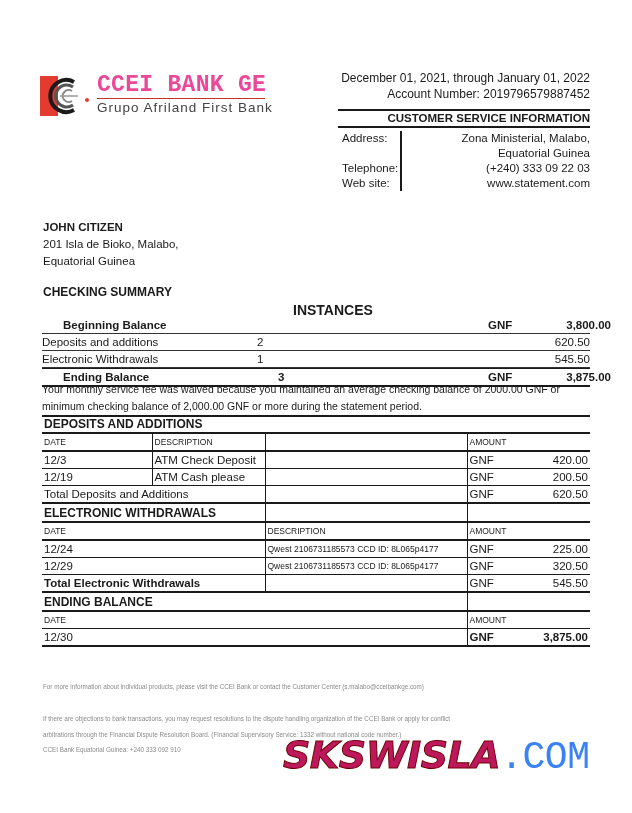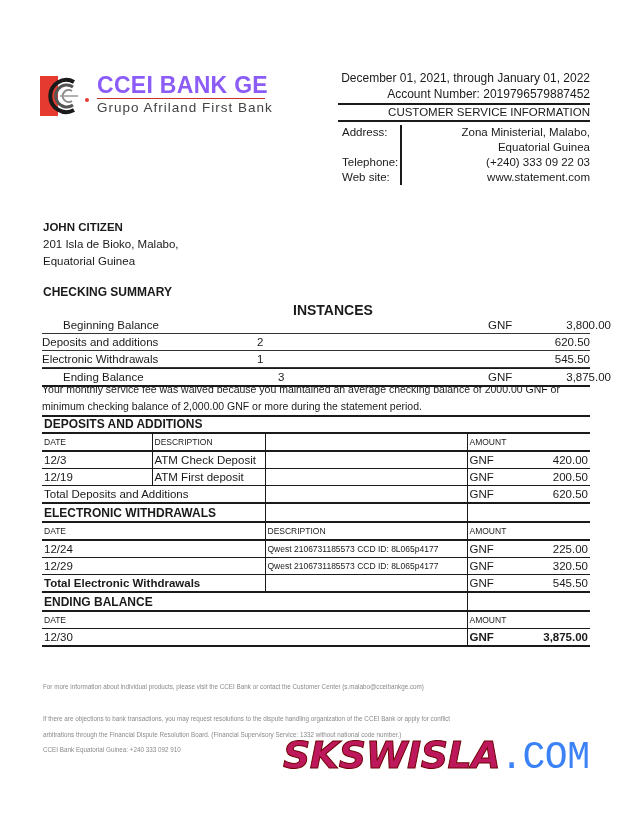--- a/index.html
+++ b/index.html
@@ -1,43 +1,43 @@
 <!DOCTYPE html>
 <html><head>
 <meta charset="utf-8">
 <style>
   html, body { margin: 0; padding: 0; background: #ffffff; }
   body { width: 632px; height: 813px; position: relative; overflow: hidden;
          font-family: "Liberation Sans", sans-serif; color: #1a1a1a; }
   .abs { position: absolute; }
   
   .logo-mark { left: 40px; top: 76px; width: 50px; height: 40px; }
-  .logo-title { left: 97px; top: 72px; font-size: 23px; font-weight: bold; letter-spacing: 0.3px; color: #8b5cf6; white-space: nowrap; }
+  .logo-title { left: 97px; top: 72px; font-size: 23px; font-weight: bold; letter-spacing: 0.3px; color: #ec4899; white-space: nowrap; font-family: Liberation Mono, monospace; }
   .logo-line { left: 97px; top: 98px; width: 168px; height: 1px; background: #c9302c; }
   .logo-sub { left: 97px; top: 100px; font-size: 13.5px; color: #444; letter-spacing: 1px; white-space: nowrap; }
 
   
   .hdr-right { left: 338px; top: 70px; width: 252px; font-size: 12px; }
   .hdr-line { text-align: right; line-height: 16px; white-space: nowrap; }
-  .csi-head { border-top: 2px solid #1a1a1a; border-bottom: 2px solid #1a1a1a; text-align: right; font-weight: normal; font-size: 11.5px; line-height: 15px; margin-top: 1px; }
+  .csi-head { border-top: 2px solid #1a1a1a; border-bottom: 2px solid #1a1a1a; text-align: right; font-weight: bold; font-size: 11.5px; line-height: 15px; margin-top: 7px; }
   .csi-grid { display: grid; grid-template-columns: 64px 1fr; font-size: 11.5px; line-height: 15px; margin-top: 3px; }
   .csi-grid .lbl { border-right: 2px solid #1a1a1a; padding-left: 4px; }
   .csi-grid .val { text-align: right; }
 
   
   .cust { left: 43px; top: 219px; font-size: 11.5px; line-height: 17px; }
   .cust .name { font-weight: bold; }
 
   
   .sec-title { font-weight: bold; font-size: 12px; }
   .cs-title { left: 43px; top: 285px; text-align: center; }
   .summary { left: 42px; top: 303px; width: 548px; font-size: 11.5px; }
   .sum-row { display: grid; grid-template-columns: 215px 80px 130px 45px 78px; height: 16px; line-height: 16px; border-bottom: 1px solid #333; }
   .sum-row.hdr { border-bottom: none; font-size: 14px; font-weight: bold; height: 14px; line-height: 14px; gap: 36px; }
-  .sum-row.bold { font-weight: normal; padding-left: 21px; }
+  .sum-row.bold { font-weight: bold; padding-left: 21px; }
   .sum-row .r { text-align: right; }
   .sum-row.ending { border-top: 1px solid #1a1a1a; border-bottom: 2px solid #1a1a1a; }
   .note { left: 42px; top: 381px; width: 548px; font-size: 10.5px; line-height: 17px; border-bottom: 2px solid #1a1a1a; }
 
   
   .tx { left: 42px; top: 415px; width: 548px; font-size: 11.5px; border-collapse: collapse; }
   .tx td { padding: 0 2px; height: 16px; line-height: 16px; border-bottom: 1px solid #1a1a1a; white-space: nowrap; }
   .tx tr.thick td { border-bottom: 2px solid #1a1a1a; }
   .tx td.h { font-size: 8.5px; font-weight: normal; }
   .tx td.sec { font-weight: bold; font-size: 12px; height: 17px; }
@@ -155,21 +155,21 @@
   </tr>
   <tr>
     <td>12/3</td>
     <td class="vl">ATM Check Deposit</td>
     <td class="vl"></td>
     <td class="vl">GNF</td>
     <td class="r">420.00</td>
   </tr>
   <tr>
     <td>12/19</td>
-    <td class="vl">ATM First deposit</td>
+    <td class="vl">ATM Cash please</td>
     <td class="vl"></td>
     <td class="vl">GNF</td>
     <td class="r">200.50</td>
   </tr>
   <tr class="thick">
     <td colspan="2">Total Deposits and Additions</td>
     <td class="vl"></td>
     <td class="vl">GNF</td>
     <td class="r">620.50</td>
   </tr>

